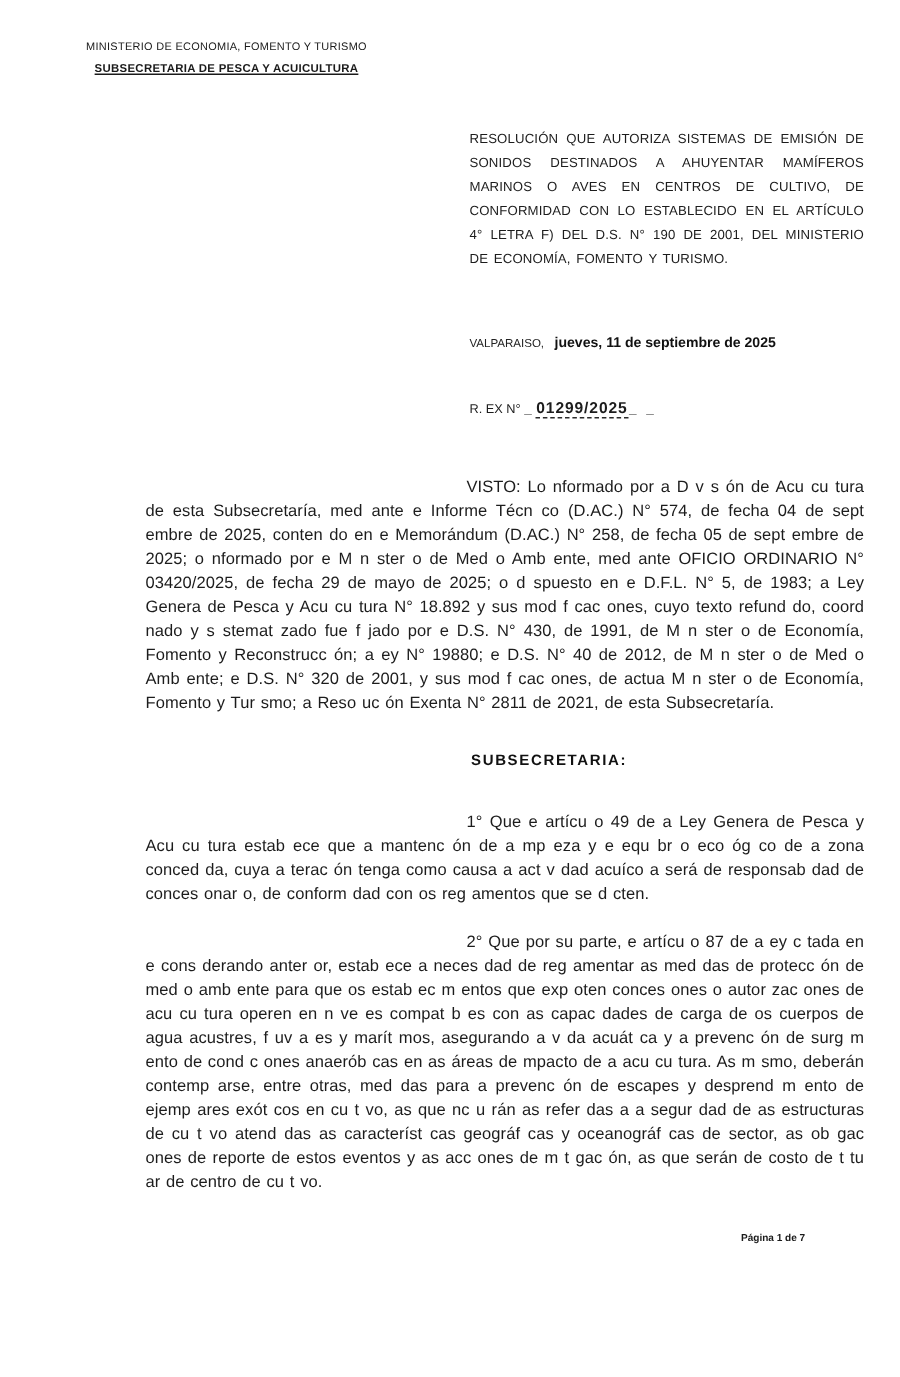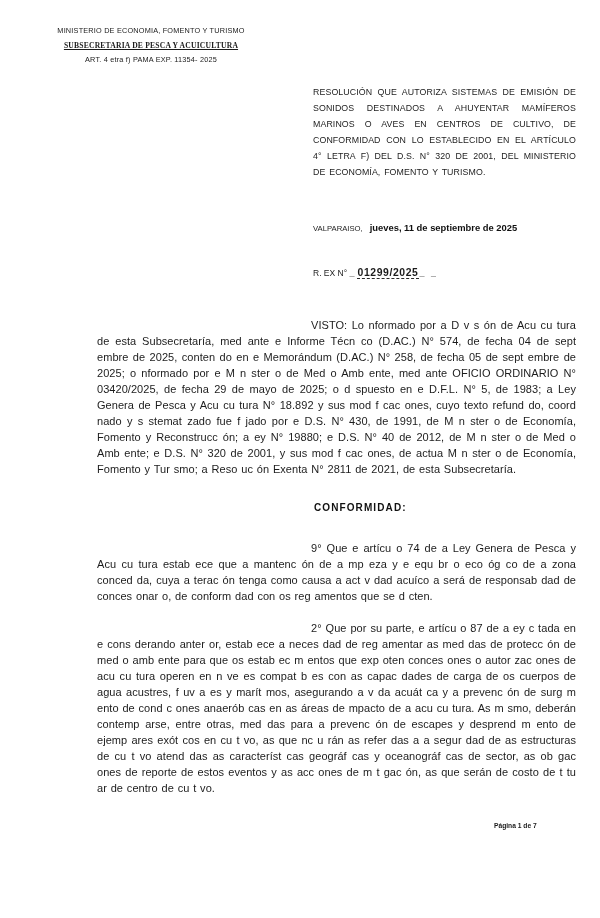--- a/index.html
+++ b/index.html
@@ -8,21 +8,21 @@
   .page {
     position:relative; width:600px; height:918px; background:#ffffff;
     font-family:"Liberation Sans","DejaVu Sans",sans-serif; color:#161616;
     -webkit-font-smoothing:antialiased;
   }
   .header-left {
     position:absolute; top:24px; left:38px; width:226px;
     text-align:center; font-size:7.3px; line-height:14.6px; letter-spacing:0.2px;
     color:#1a1a1a;
   }
-  .hl2 { font-weight:bold; text-decoration:underline; font-size:7.6px;font-family:Liberation Serif, serif; }
+  .hl2 { font-weight:bold; text-decoration:underline; font-size:7.6px; }
   .subject {
     position:absolute; top:84px; left:313px; width:263px;
     text-align:justify; font-size:8.8px; line-height:16.1px;
     word-spacing:1.2px; letter-spacing:0.1px; color:#1c1c1c;
   }
   .dateline { position:absolute; top:222px; left:313px; font-size:7.7px; color:#222; }
   .dateline .date { font-weight:bold; font-size:9.4px; margin-left:7px; color:#111; }
   .rex { position:absolute; top:267px; left:313px; font-size:8.5px; color:#1c1c1c; }
   .rex-pre, .rex-suf { font-weight:bold; letter-spacing:2px; font-size:9px; }
   .rex-val {
@@ -44,37 +44,36 @@
   }
 </style>
 </head>
 <body>
 
 <div class="page">
 
   <div class="header-left">
     <div class="hl1">MINISTERIO DE ECONOMIA, FOMENTO Y TURISMO</div>
     <div class="hl2">SUBSECRETARIA DE PESCA Y ACUICULTURA</div>
-    <div class="hl4">ART. 4 etra f) PAMA  EXP. 11354- 2025</div>
   </div>
 
-  <div class="subject">RESOLUCIÓN QUE AUTORIZA SISTEMAS DE EMISIÓN DE SONIDOS DESTINADOS A AHUYENTAR MAMÍFEROS MARINOS O AVES EN CENTROS DE CULTIVO, DE CONFORMIDAD CON LO ESTABLECIDO EN EL ARTÍCULO 4° LETRA F) DEL D.S. N° 320 DE 2001, DEL MINISTERIO DE ECONOMÍA, FOMENTO Y TURISMO.</div>
+  <div class="subject">RESOLUCIÓN QUE AUTORIZA SISTEMAS DE EMISIÓN DE SONIDOS DESTINADOS A AHUYENTAR MAMÍFEROS MARINOS O AVES EN CENTROS DE CULTIVO, DE CONFORMIDAD CON LO ESTABLECIDO EN EL ARTÍCULO 4° LETRA F) DEL D.S. N° 190 DE 2001, DEL MINISTERIO DE ECONOMÍA, FOMENTO Y TURISMO.</div>
 
   <div class="dateline">
     <span class="city">VALPARAISO,</span><span class="date">jueves, 11 de septiembre de 2025</span>
   </div>
 
   <div class="rex">
     <span>R. EX N°</span>
     <span class="rex-pre">_</span><span class="rex-val">01299/2025</span><span class="rex-suf">_ _</span>
   </div>
 
   <div class="para" style="top:318px">VISTO: Lo nformado por a D v s ón de Acu cu tura de esta Subsecretaría, med ante e Informe Técn co (D.AC.) N° 574, de fecha 04 de sept embre de 2025, conten do en e Memorándum (D.AC.) N° 258, de fecha 05 de sept embre de 2025; o nformado por e M n ster o de Med o Amb ente, med ante OFICIO ORDINARIO N° 03420/2025, de fecha 29 de mayo de 2025; o d spuesto en e D.F.L. N° 5, de 1983; a Ley Genera de Pesca y Acu cu tura N° 18.892 y sus mod f cac ones, cuyo texto refund do, coord nado y s stemat zado fue f jado por e D.S. N° 430, de 1991, de M n ster o de Economía, Fomento y Reconstrucc ón; a ey N° 19880; e D.S. N° 40 de 2012, de M n ster o de Med o Amb ente; e D.S. N° 320 de 2001, y sus mod f cac ones, de actua M n ster o de Economía, Fomento y Tur smo; a Reso uc ón Exenta N° 2811 de 2021, de esta Subsecretaría.</div>
 
-  <div class="heading">CONFORMIDAD:</div>
+  <div class="heading">SUBSECRETARIA:</div>
 
-  <div class="para" style="top:541px">9° Que e artícu o 74 de a Ley Genera de Pesca y Acu cu tura estab ece que a mantenc ón de a mp eza y e equ br o eco óg co de a zona conced da, cuya a terac ón tenga como causa a act v dad acuíco a será de responsab dad de conces onar o, de conform dad con os reg amentos que se d cten.</div>
+  <div class="para" style="top:541px">1° Que e artícu o 49 de a Ley Genera de Pesca y Acu cu tura estab ece que a mantenc ón de a mp eza y e equ br o eco óg co de a zona conced da, cuya a terac ón tenga como causa a act v dad acuíco a será de responsab dad de conces onar o, de conform dad con os reg amentos que se d cten.</div>
 
   <div class="para" style="top:621px">2° Que por su parte, e artícu o 87 de a ey c tada en e cons derando anter or, estab ece a neces dad de reg amentar as med das de protecc ón de med o amb ente para que os estab ec m entos que exp oten conces ones o autor zac ones de acu cu tura operen en n ve es compat b es con as capac dades de carga de os cuerpos de agua acustres, f uv a es y marít mos, asegurando a v da acuát ca y a prevenc ón de surg m ento de cond c ones anaerób cas en as áreas de mpacto de a acu cu tura. As m smo, deberán contemp arse, entre otras, med das para a prevenc ón de escapes y desprend m ento de ejemp ares exót cos en cu t vo, as que nc u rán as refer das a a segur dad de as estructuras de cu t vo atend das as característ cas geográf cas y oceanográf cas de sector, as ob gac ones de reporte de estos eventos y as acc ones de m t gac ón, as que serán de costo de t tu ar de centro de cu t vo.</div>
 
   <div class="footer">Página 1 de 7</div>
 
 </div>
 
 </body></html>

